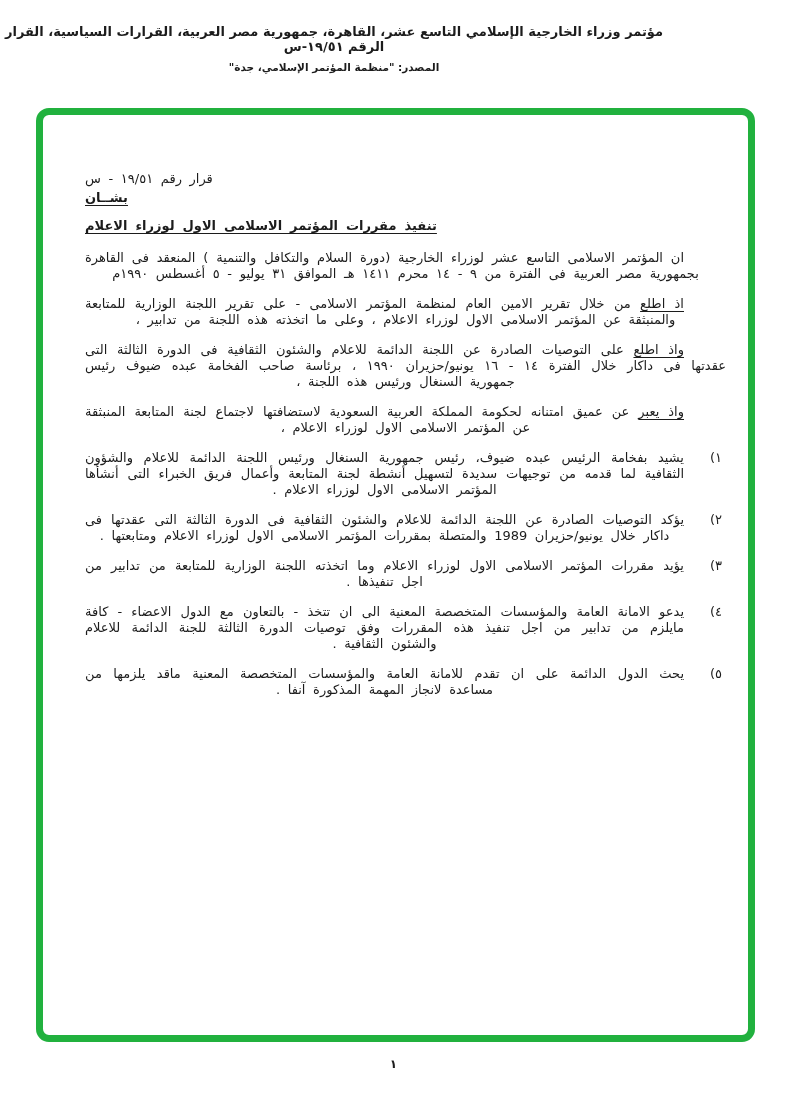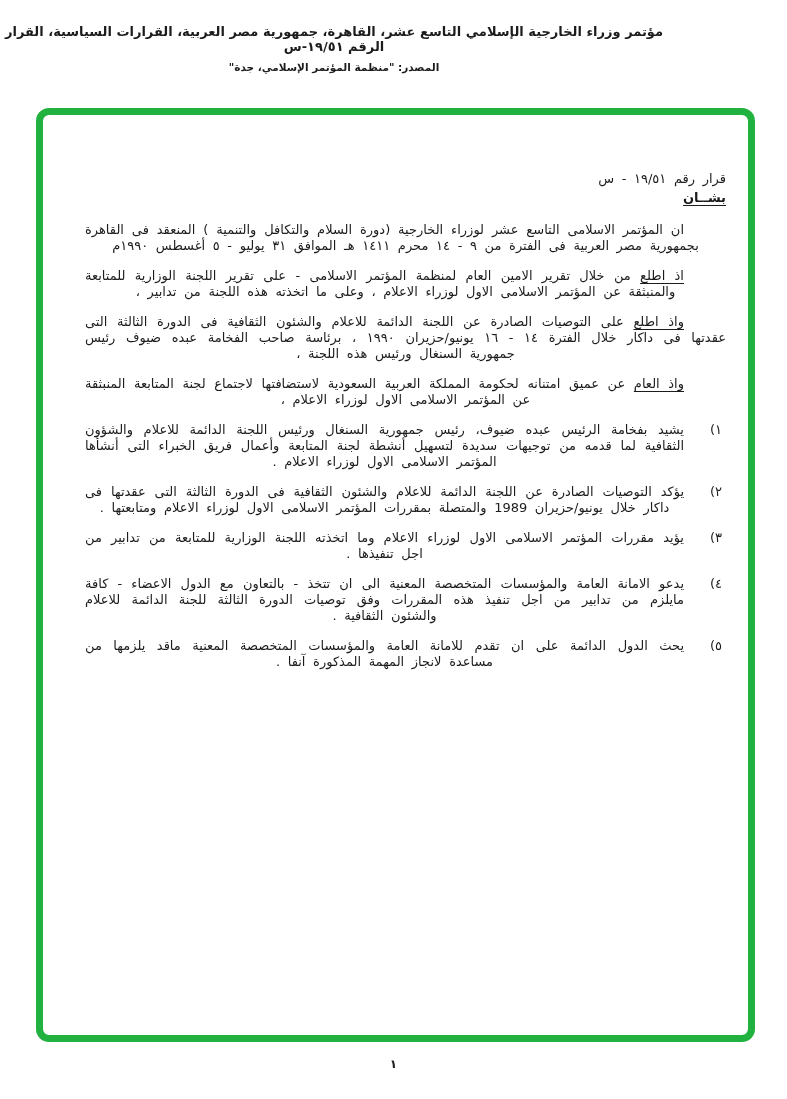--- a/index.html
+++ b/index.html
@@ -15,21 +15,21 @@
   
   .green-box{
     position:absolute;left:36px;top:108px;width:719px;height:934px;
     box-sizing:border-box;border:7px solid #21b13e;border-radius:13px;background:#ffffff;
   }
   .content{
     direction:rtl;box-sizing:border-box;height:100%;
     padding:56px 22px 0 42px;
     font-size:13px;line-height:16px;word-spacing:3.5px;letter-spacing:0.4px;
   }
-  .title-block{text-align:right;margin-bottom:16px;letter-spacing:2px;}
+  .title-block{text-align:left;margin-bottom:16px;letter-spacing:2px;}
   .t1{margin-bottom:3px;}
   .u{text-decoration:underline;text-underline-offset:3px;}
   .t2{margin-bottom:12px;font-weight:bold;}
   .t3{font-weight:bold;}
 
   .para{
     margin:0 0 14px 0;text-align:justify;text-align-last:center;
     text-indent:42px;
   }
   .lead{text-decoration:underline;text-underline-offset:3px;}
@@ -52,26 +52,27 @@
 <div class="doc-header">
   <div class="hdr1">مؤتمر وزراء الخارجية الإسلامي التاسع عشر، القاهرة، جمهورية مصر العربية، القرارات السياسية، القرار الرقم ١٩/٥١-س</div>
   <div class="hdr2">المصدر:  "منظمة المؤتمر الإسلامي، جدة"</div>
 </div>
 
 <div class="green-box" style="border-color: rgb(33, 177, 62);">
   <div class="content">
     <div class="title-block">
       <div class="t1">قرار رقم ١٩/٥١ - س</div>
       <div class="t2 u">بشــان</div>
+      <div class="t3 u">تنفيذ مقررات المؤتمر الاسلامى الاول لوزراء الاعلام</div>
     </div>
     <div id="preamble">
         <p class="para">ان المؤتمر الاسلامى التاسع عشر لوزراء الخارجية (دورة السلام والتكافل والتنمية ) المنعقد فى القاهرة بجمهورية مصر العربية فى الفترة من ٩ - ١٤ محرم ١٤١١ هـ الموافق ٣١ يوليو - ٥ أغسطس ١٩٩٠م</p>
         <p class="para"><span class="lead">اذ اطلع</span> من خلال تقرير الامين العام لمنظمة المؤتمر الاسلامى - على تقرير اللجنة الوزارية للمتابعة والمنبثقة عن المؤتمر الاسلامى الاول لوزراء الاعلام ، وعلى ما اتخذته هذه اللجنة من تدابير ،</p>
         <p class="para"><span class="lead">واذ اطلع</span> على التوصيات الصادرة عن اللجنة الدائمة للاعلام والشئون الثقافية فى الدورة الثالثة التى عقدتها فى داكار خلال الفترة ١٤ - ١٦ يونيو/حزيران ١٩٩٠ ، برئاسة صاحب الفخامة عبده ضيوف رئيس جمهورية السنغال ورئيس هذه اللجنة ،</p>
-        <p class="para"><span class="lead">واذ العام</span> عن عميق امتنانه لحكومة المملكة العربية السعودية لاستضافتها لاجتماع لجنة المتابعة المنبثقة عن المؤتمر الاسلامى الاول لوزراء الاعلام ،</p>
+        <p class="para"><span class="lead">واذ يعبر</span> عن عميق امتنانه لحكومة المملكة العربية السعودية لاستضافتها لاجتماع لجنة المتابعة المنبثقة عن المؤتمر الاسلامى الاول لوزراء الاعلام ،</p>
       </div>
     <div id="items" class="items">
         <div class="item"><span class="item-num">١)</span><span>يشيد بفخامة الرئيس عبده ضيوف، رئيس جمهورية السنغال ورئيس اللجنة الدائمة للاعلام والشؤون الثقافية لما قدمه من توجيهات سديدة لتسهيل أنشطة لجنة المتابعة وأعمال فريق الخبراء التى أنشأها المؤتمر الاسلامى الاول لوزراء الاعلام .</span></div>
         <div class="item"><span class="item-num">٢)</span><span>يؤكد التوصيات الصادرة عن اللجنة الدائمة للاعلام والشئون الثقافية فى الدورة الثالثة التى عقدتها فى داكار خلال يونيو/حزيران 1989 والمتصلة بمقررات المؤتمر الاسلامى الاول لوزراء الاعلام ومتابعتها .</span></div>
         <div class="item"><span class="item-num">٣)</span><span>يؤيد مقررات المؤتمر الاسلامى الاول لوزراء الاعلام وما اتخذته اللجنة الوزارية للمتابعة من تدابير من اجل تنفيذها .</span></div>
         <div class="item"><span class="item-num">٤)</span><span>يدعو الامانة العامة والمؤسسات المتخصصة المعنية الى ان تتخذ - بالتعاون مع الدول الاعضاء - كافة مايلزم من تدابير من اجل تنفيذ هذه المقررات وفق توصيات الدورة الثالثة للجنة الدائمة للاعلام والشئون الثقافية .</span></div>
         <div class="item"><span class="item-num">٥)</span><span>يحث الدول الدائمة على ان تقدم للامانة العامة والمؤسسات المتخصصة المعنية ماقد يلزمها من مساعدة لانجاز المهمة المذكورة آنفا .</span></div>
       </div>
   </div>
 </div>

